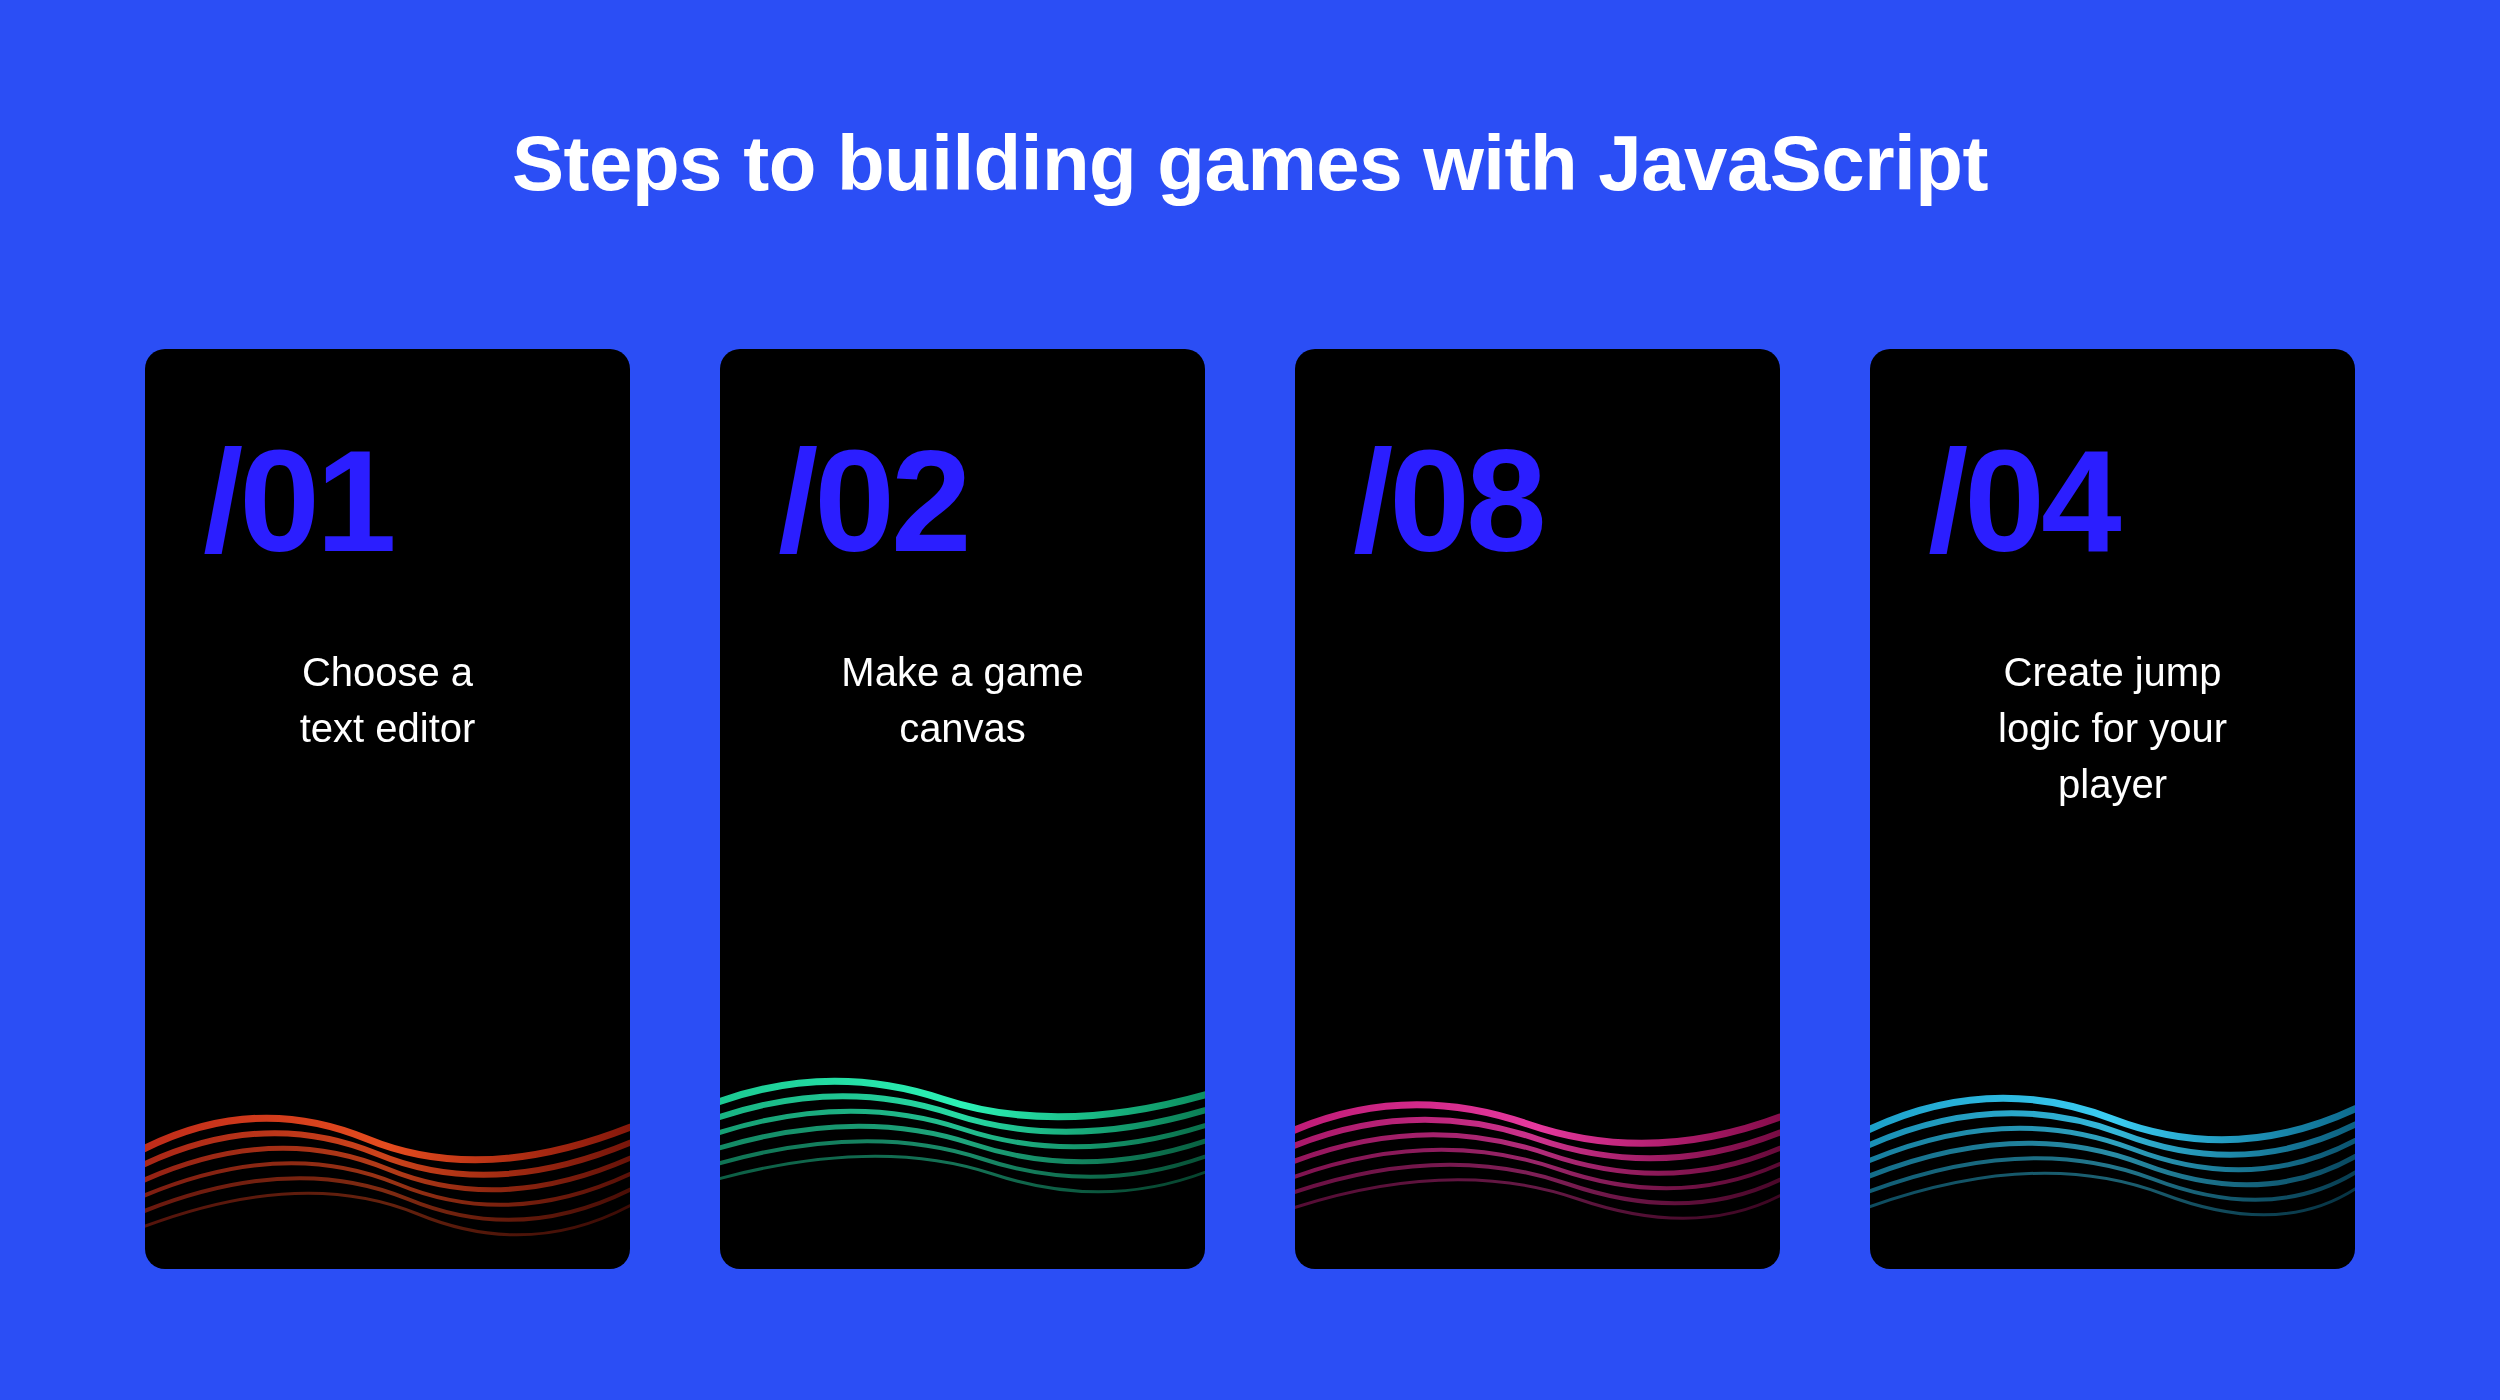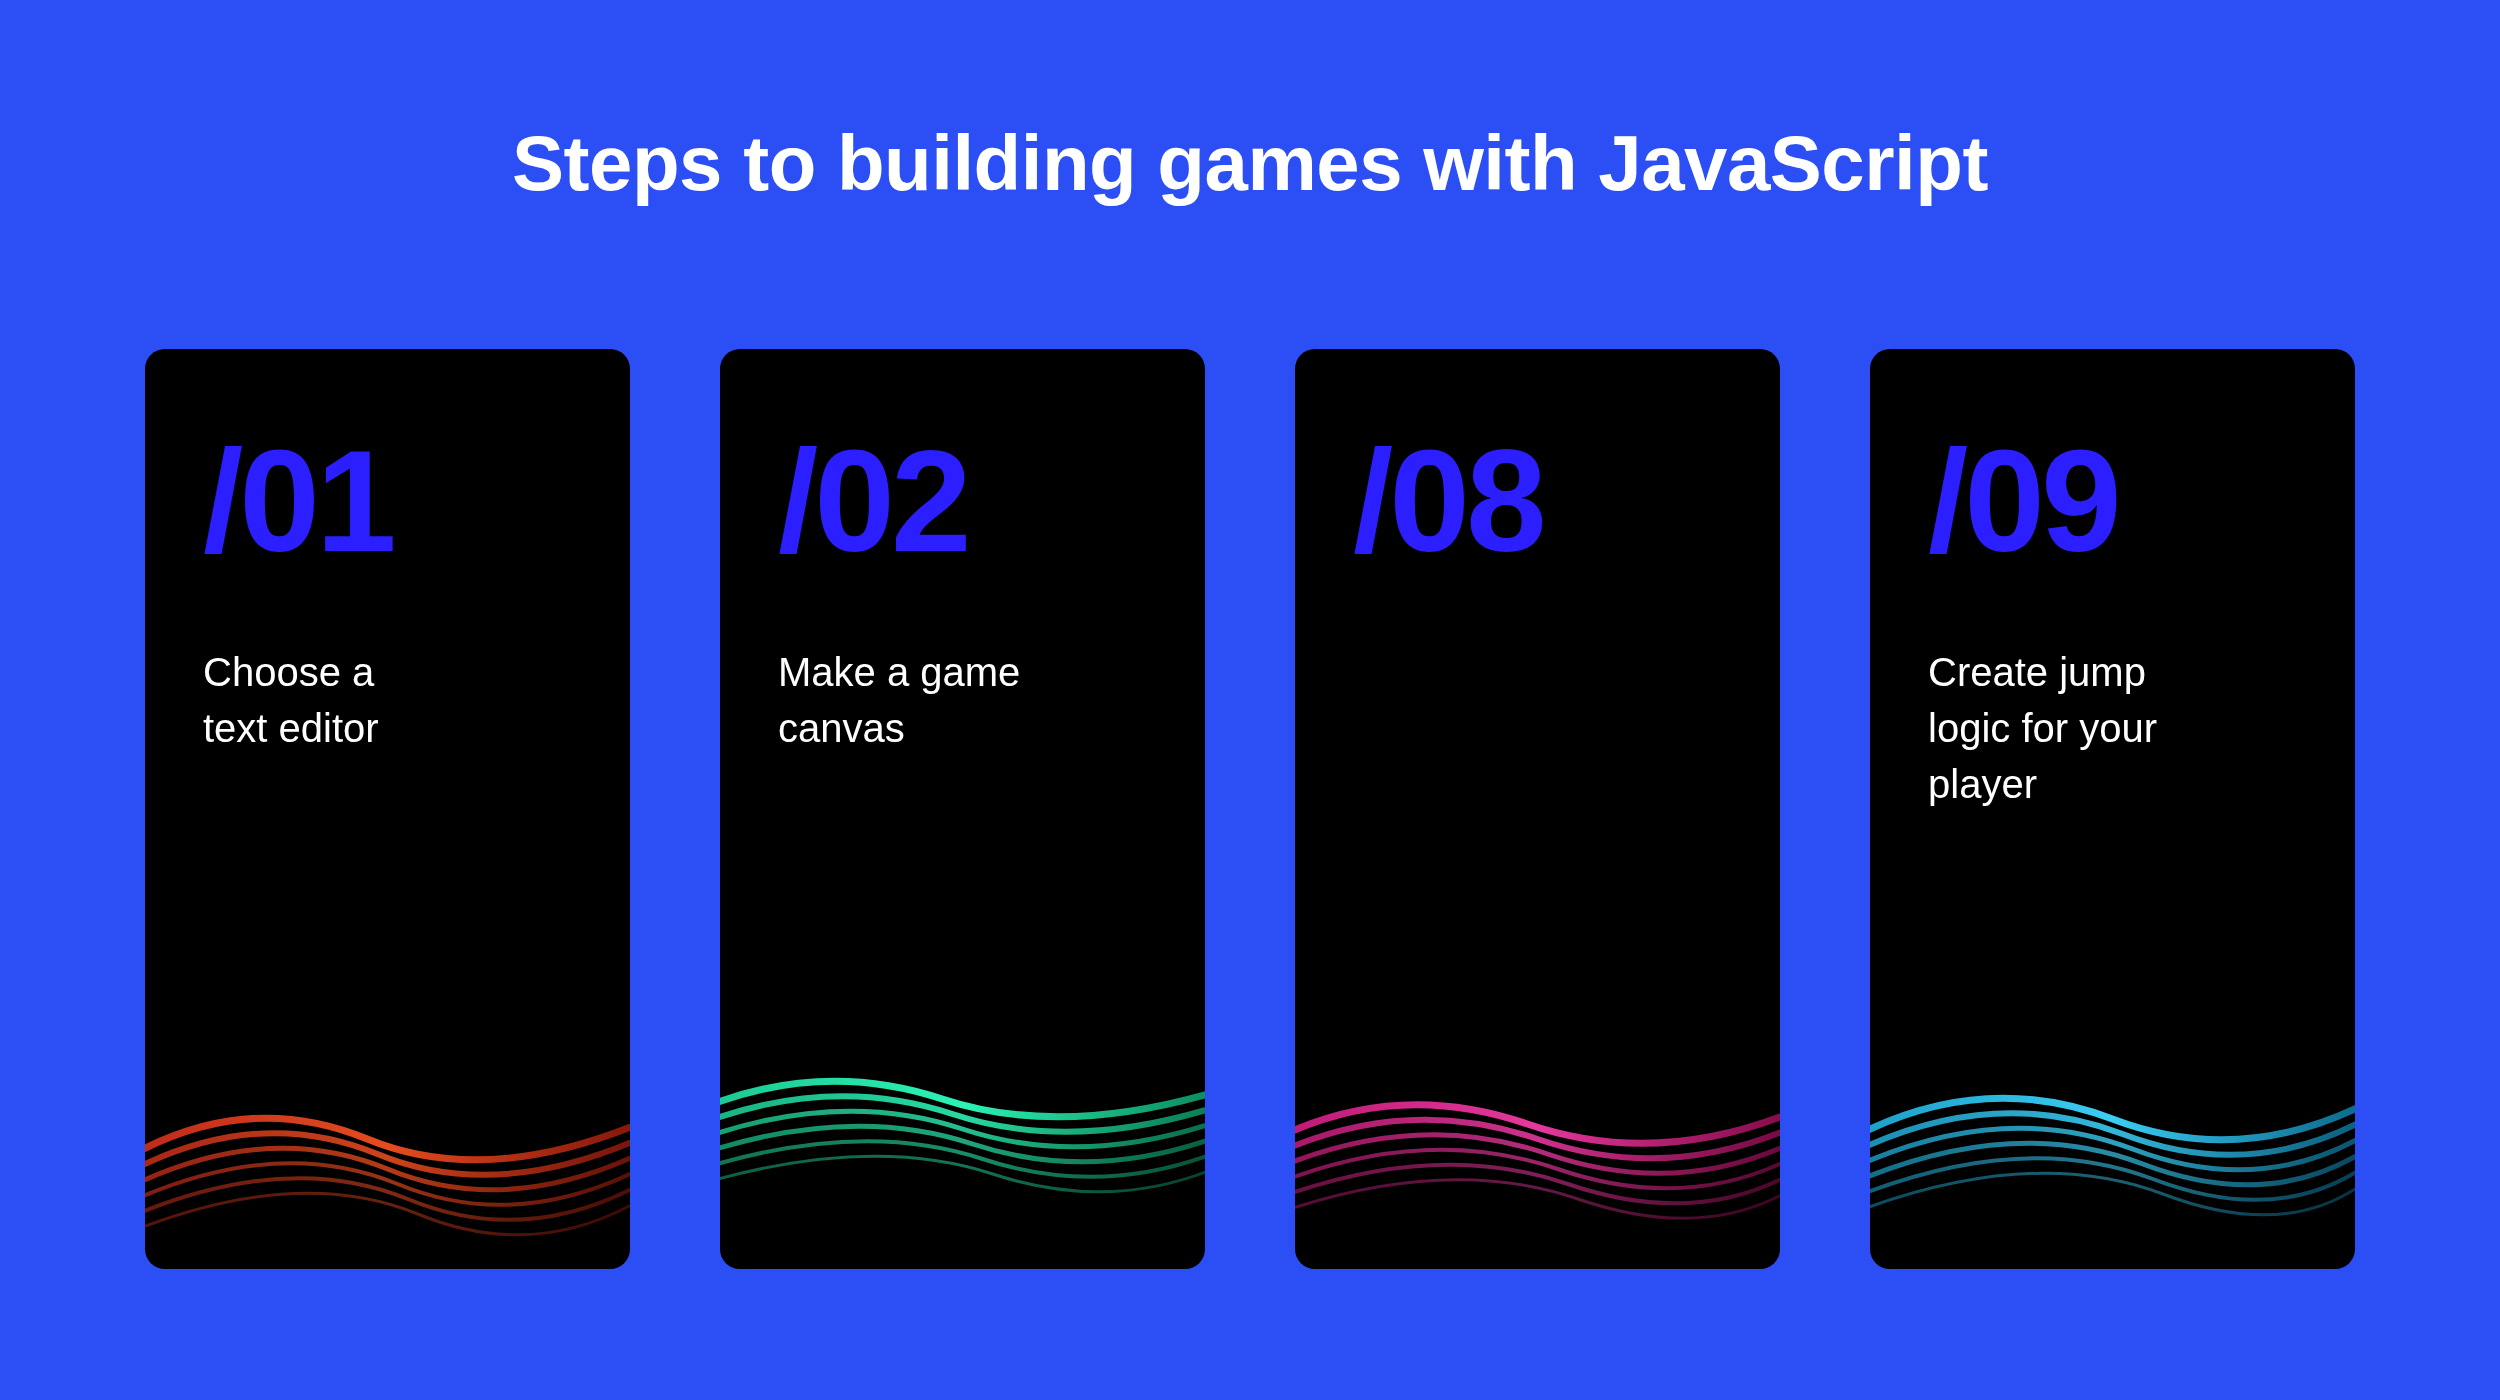--- a/index.html
+++ b/index.html
@@ -46,20 +46,21 @@
       letter-spacing: -4px;
       line-height: 1;
       margin-bottom: 70px;
     }
     .card-text {
       color: #FFFFFF;
       font-size: 40px;
       font-weight: 400;
       line-height: 1.4;
       white-space: pre-line;
+      text-align: center;
     }
     .wave {
       position: absolute;
       bottom: 0;
       left: -20px;
       right: -20px;
       height: 260px;
       pointer-events: none;
     }
     .wave svg {
@@ -135,21 +136,21 @@
         <path d="M0,145 Q130,85 260,130 T520,115" stroke="url(#g3)" stroke-width="6" fill="none" opacity="0.8"></path>
         <path d="M0,160 Q140,100 270,145 T520,130" stroke="url(#g3)" stroke-width="5" fill="none" opacity="0.7"></path>
         <path d="M0,175 Q150,115 280,160 T520,145" stroke="url(#g3)" stroke-width="4" fill="none" opacity="0.6"></path>
         <path d="M0,190 Q160,130 290,175 T520,160" stroke="url(#g3)" stroke-width="4" fill="none" opacity="0.5"></path>
         <path d="M0,205 Q170,145 300,190 T520,175" stroke="url(#g3)" stroke-width="3" fill="none" opacity="0.4"></path>
       </svg>
     </div>
   </div>
 
   <div class="card">
-    <div class="card-number">/09</div>
+    <div class="card-number">/04</div>
     <div class="card-text">Create jump
 logic for your
 player</div>
     <div class="wave">
       <svg viewBox="0 0 520 260" preserveAspectRatio="none">
         <defs>
           <linearGradient id="g4" x1="0%" y1="0%" x2="100%" y2="0%">
             <stop offset="0%" stop-color="#1FB8E8" stop-opacity="0.9"></stop>
             <stop offset="50%" stop-color="#3FD8FF" stop-opacity="1"></stop>
             <stop offset="100%" stop-color="#1098CC" stop-opacity="0.7"></stop>

